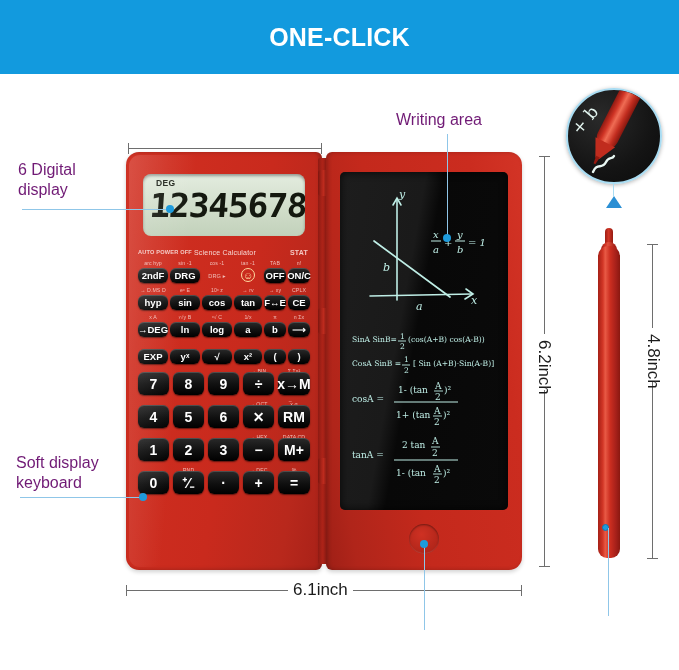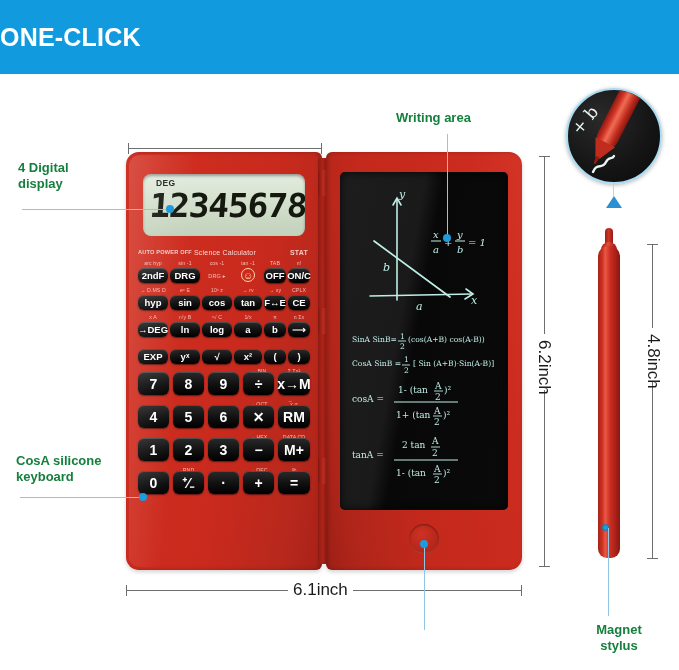--- a/index.html
+++ b/index.html
@@ -9,38 +9,37 @@
     font-family: "Liberation Sans", sans-serif;
     overflow: hidden;
   }
   #root { position: relative; width: 679px; height: 670px; background: #fff; }
 
   
   .banner {
     position: absolute; left: 0; top: 0; width: 679px; height: 74px;
     background: #129ade;
     display: flex; flex-direction: row;
-    align-items: center; justify-content: flex-start;
+    align-items: center; justify-content: center;
     color: #ffffff;
   }
   .banner-line {
     font-weight: bold; letter-spacing: .2px;
     text-align: center; line-height: 1.12;
     font-family: "Liberation Sans", sans-serif;
   }
   .banner-line.l1 { font-size: 25px; }
   .banner-line.l2 { font-size: 25px; }
 
   
   .anno {
-    position: absolute; color: #15803d;
-    font-size: 13px; line-height: 1.22;
+    position: absolute; color: #701a75;
+    font-size: 16px; line-height: 1.22;
     font-family: "Liberation Sans", sans-serif;
     white-space: pre-line;
-    font-weight: bold;
   }
   .anno.center { text-align: center; }
 
   
   .lead-h { position: absolute; height: 1px; background: #8fc6e8; }
   .lead-v { position: absolute; width: 1px; background: #8fc6e8; }
   .dot {
     position: absolute; width: 8px; height: 8px; border-radius: 50%;
     background: #1e9bdc;
   }
@@ -448,34 +447,32 @@
         <path d="M48 58 L70 58 L61 76 L57 76 Z" fill="#c02c1e"></path>
         <path d="M57 74 L61 74 L60 82 L58 82 Z" fill="#96190f"></path>
       </g>
       <path d="M25 82 C29 72, 34 80, 38 72 C41 66, 44 70, 46 66" stroke="#e9f7f3" stroke-width="2.4" fill="none" stroke-linecap="round"></path>
       <text x="8" y="38" fill="#e3f5f0" font-family="DejaVu Serif, serif" font-size="17" transform="rotate(-50 18 38)">+ b</text>
     </svg>
   </div>
   <div class="up-arrow"></div>
   <div class="lead-v" style="left:613px; top:183px; height:14px; background:#a9dcf2;"></div>
 
-  <div class="anno" style="left:18px; top:160px;">4 Digital
+  <div class="anno" style="left:18px; top:160px;">6 Digital
 display</div>
   <div class="lead-h" style="left:22px; top:209px; width:148px;"></div>
   <div class="dot" style="left:166px; top:205px;"></div>
 
-  <div class="anno" style="left:16px; top:453px;">CosA silicone
+  <div class="anno" style="left:16px; top:453px;">Soft display
 keyboard</div>
   <div class="lead-h" style="left:20px; top:497px; width:121px;"></div>
   <div class="dot" style="left:139px; top:493px;"></div>
 
   <div class="anno" style="left:396px; top:110px;">Writing area</div>
   <div class="lead-v" style="left:447px; top:134px; height:104px;"></div>
   <div class="dot" style="left:443px; top:234px;"></div>
 
   <div class="lead-v" style="left:424px; top:544px; height:86px;"></div>
   <div class="dot" style="left:420px; top:540px;"></div>
 
-  <div class="anno center" style="left:576px; top:622px; width:86px;">Magnet
-stylus</div>
   <div class="lead-v" style="left:608px; top:528px; height:88px;"></div>
 
 </div>
 
 </body></html>

